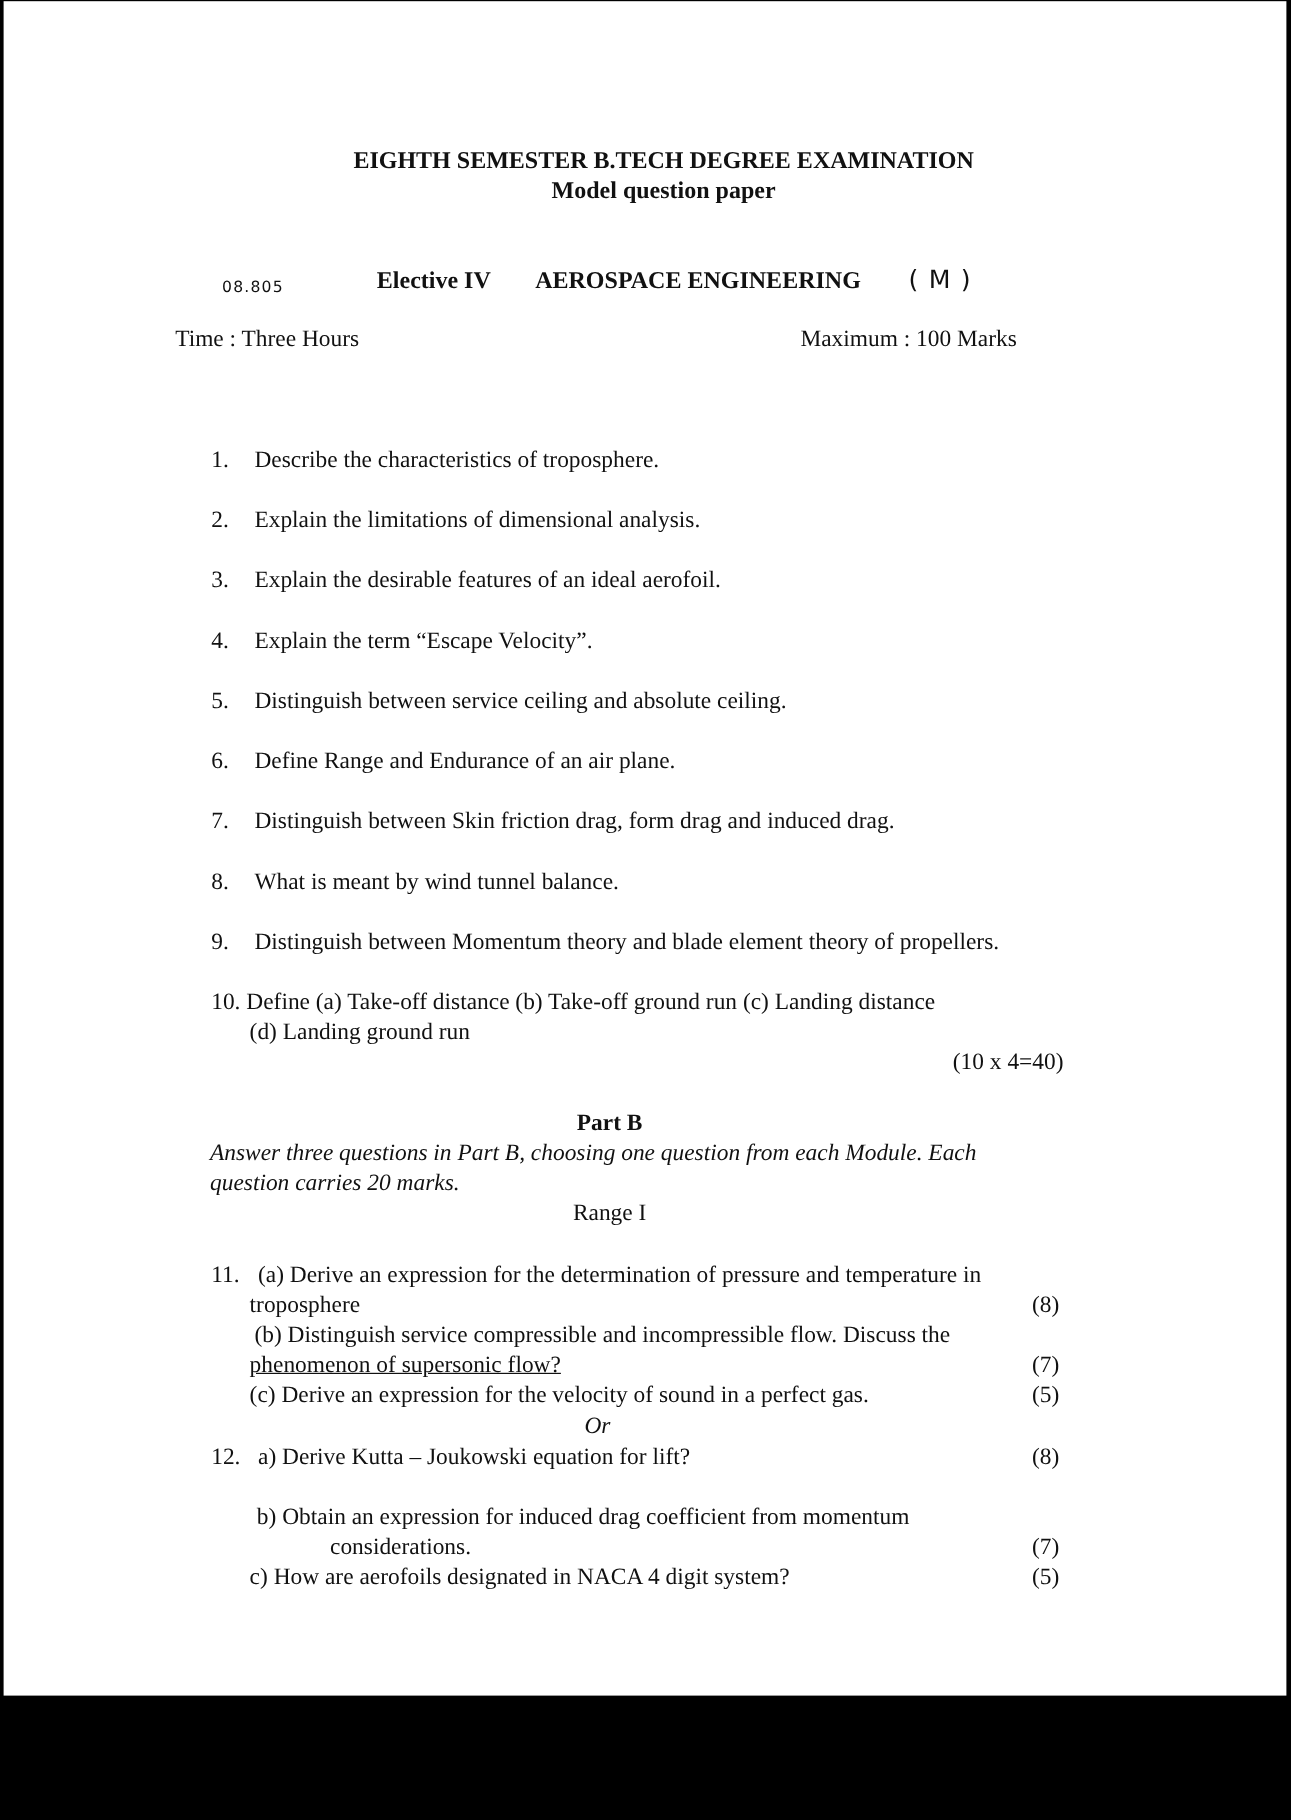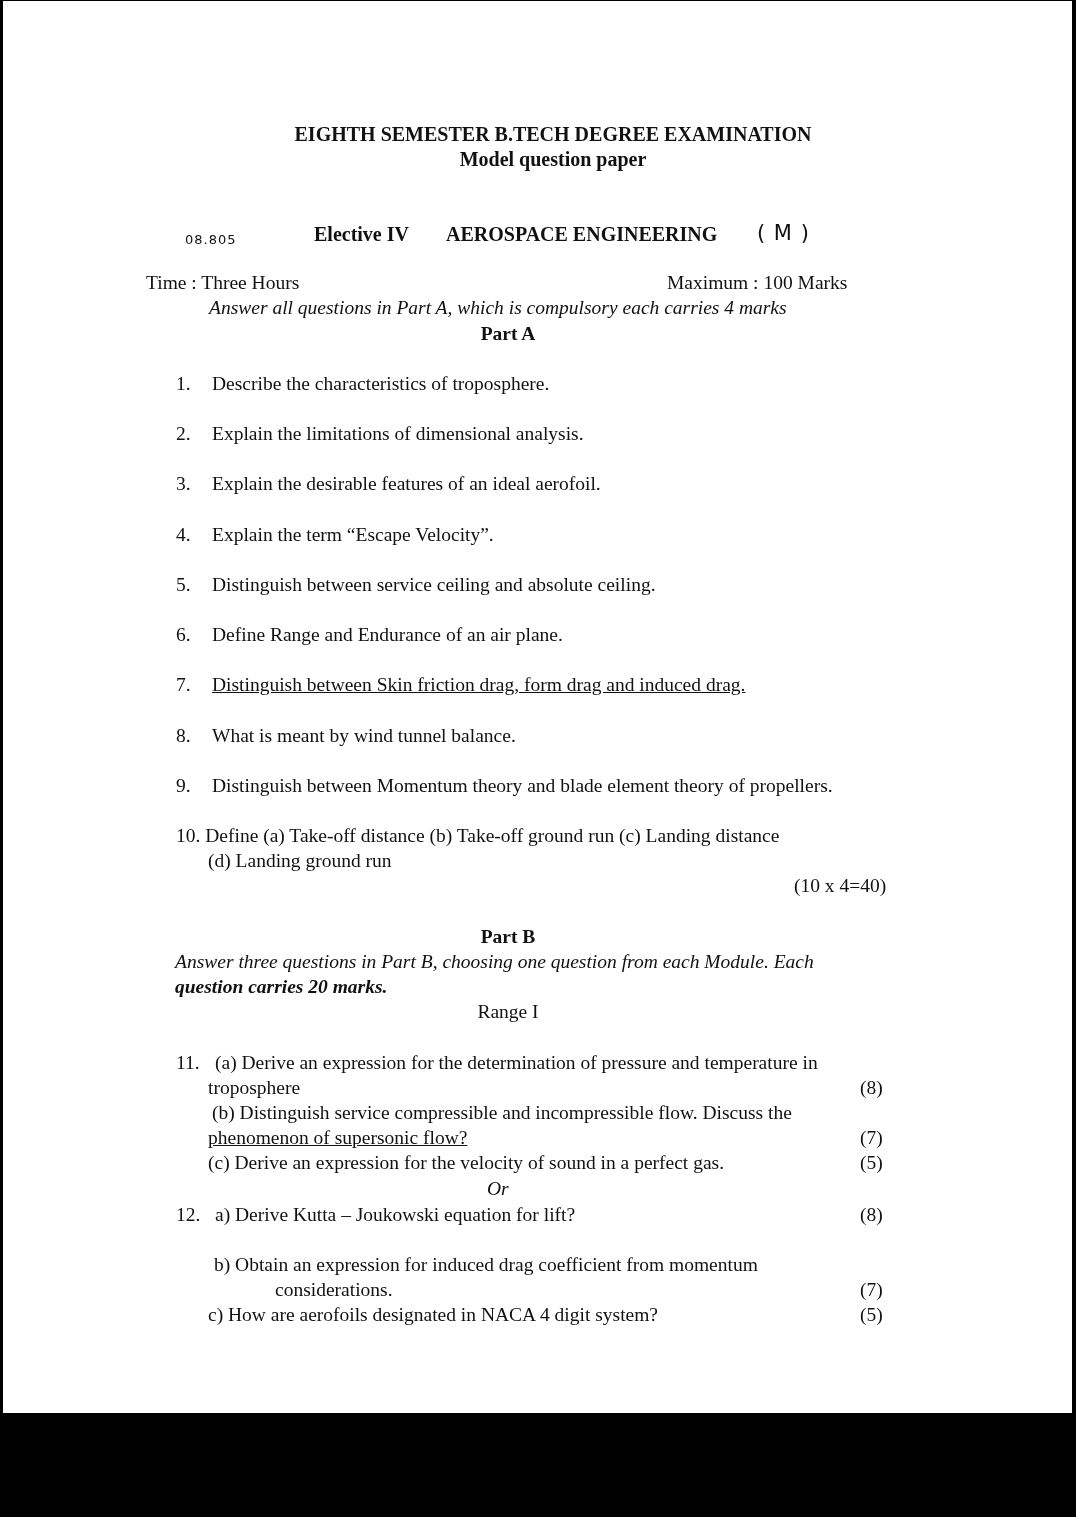--- a/index.html
+++ b/index.html
@@ -27,41 +27,39 @@
   <div class="center bold" style="left:45px; top:147px; font-size:20px;">Model question paper</div>
 
   <div class="abs hand" style="left:182px; top:231px;">08.805</div>
   <div class="abs bold" style="left:311px; top:222px; font-size:20px;">Elective IV</div>
   <div class="abs bold" style="left:443px; top:222px; font-size:20px;">AEROSPACE ENGINEERING</div>
   <div class="abs hand" style="left:754px; top:220px; font-size:21px;">( M )</div>
 
   <div class="abs" style="left:143px; top:271px;">Time : Three Hours</div>
   <div class="abs" style="left:664px; top:271px;">Maximum : 100 Marks</div>
 
-  <div class="abs ital" style="left:206px; top:296px;">Answer all questions in Part A, which is compulsory each carries 4 marks</div>
-  <div class="center bold" style="top:322px;">Part A</div>
 
   <div>
     <div class="q" style="top:372px;"><span class="n">1.</span><span>Describe the characteristics of troposphere.</span></div>
     <div class="q" style="top:422px;"><span class="n">2.</span><span>Explain the limitations of dimensional analysis.</span></div>
     <div class="q" style="top:472px;"><span class="n">3.</span><span>Explain the desirable features of an ideal aerofoil.</span></div>
     <div class="q" style="top:523px;"><span class="n">4.</span><span>Explain the term “Escape Velocity”.</span></div>
     <div class="q" style="top:573px;"><span class="n">5.</span><span>Distinguish between service ceiling and absolute ceiling.</span></div>
     <div class="q" style="top:623px;"><span class="n">6.</span><span>Define Range and Endurance of an air plane.</span></div>
-    <div class="q" style="top:673px;text-decoration:underline;"><span class="n">7.</span><span>Distinguish between Skin friction drag, form drag and induced drag.</span></div>
+    <div class="q" style="top:673px;"><span class="n">7.</span><span>Distinguish between Skin friction drag, form drag and induced drag.</span></div>
     <div class="q" style="top:724px;"><span class="n">8.</span><span>What is meant by wind tunnel balance.</span></div>
     <div class="q" style="top:774px;"><span class="n">9.</span><span>Distinguish between Momentum theory and blade element theory of propellers.</span></div>
     <div class="q" style="top:824px; left:173px;"><span>10.</span> <span>Define (a) Take-off distance (b) Take-off ground run (c) Landing distance</span></div>
     <div class="abs" style="left:205px; top:849px;">(d) Landing ground run</div>
     <div class="abs" style="left:791px; top:874px;">(10 x 4=40)</div>
   </div>
 
   <div class="center bold" style="top:925px;">Part B</div>
   <div class="abs ital" style="left:172px; top:950px;">Answer three questions in Part B, choosing one question from each Module. Each</div>
-  <div class="abs ital" style="left:172px; top:975px;font-weight:bold;">question carries 20 marks.</div>
+  <div class="abs ital" style="left:172px; top:975px;">question carries 20 marks.</div>
   <div class="center" style="top:1000px;">Range I</div>
 
   <div>
     <div class="abs" style="left:173px; top:1051px;">11.</div>
     <div class="abs" style="left:212px; top:1051px;">(a)  Derive an expression for the determination of pressure and temperature in</div>
     <div class="abs" style="left:205px; top:1076px;">troposphere</div>
     <div class="abs" style="left:857px; top:1076px;">(8)</div>
     <div class="abs" style="left:209px; top:1101px;">(b) Distinguish service compressible and incompressible flow. Discuss the</div>
     <div class="abs" style="left:205px; top:1126px;text-decoration:underline;">phenomenon of supersonic flow?</div>
     <div class="abs" style="left:857px; top:1126px;">(7)</div>

